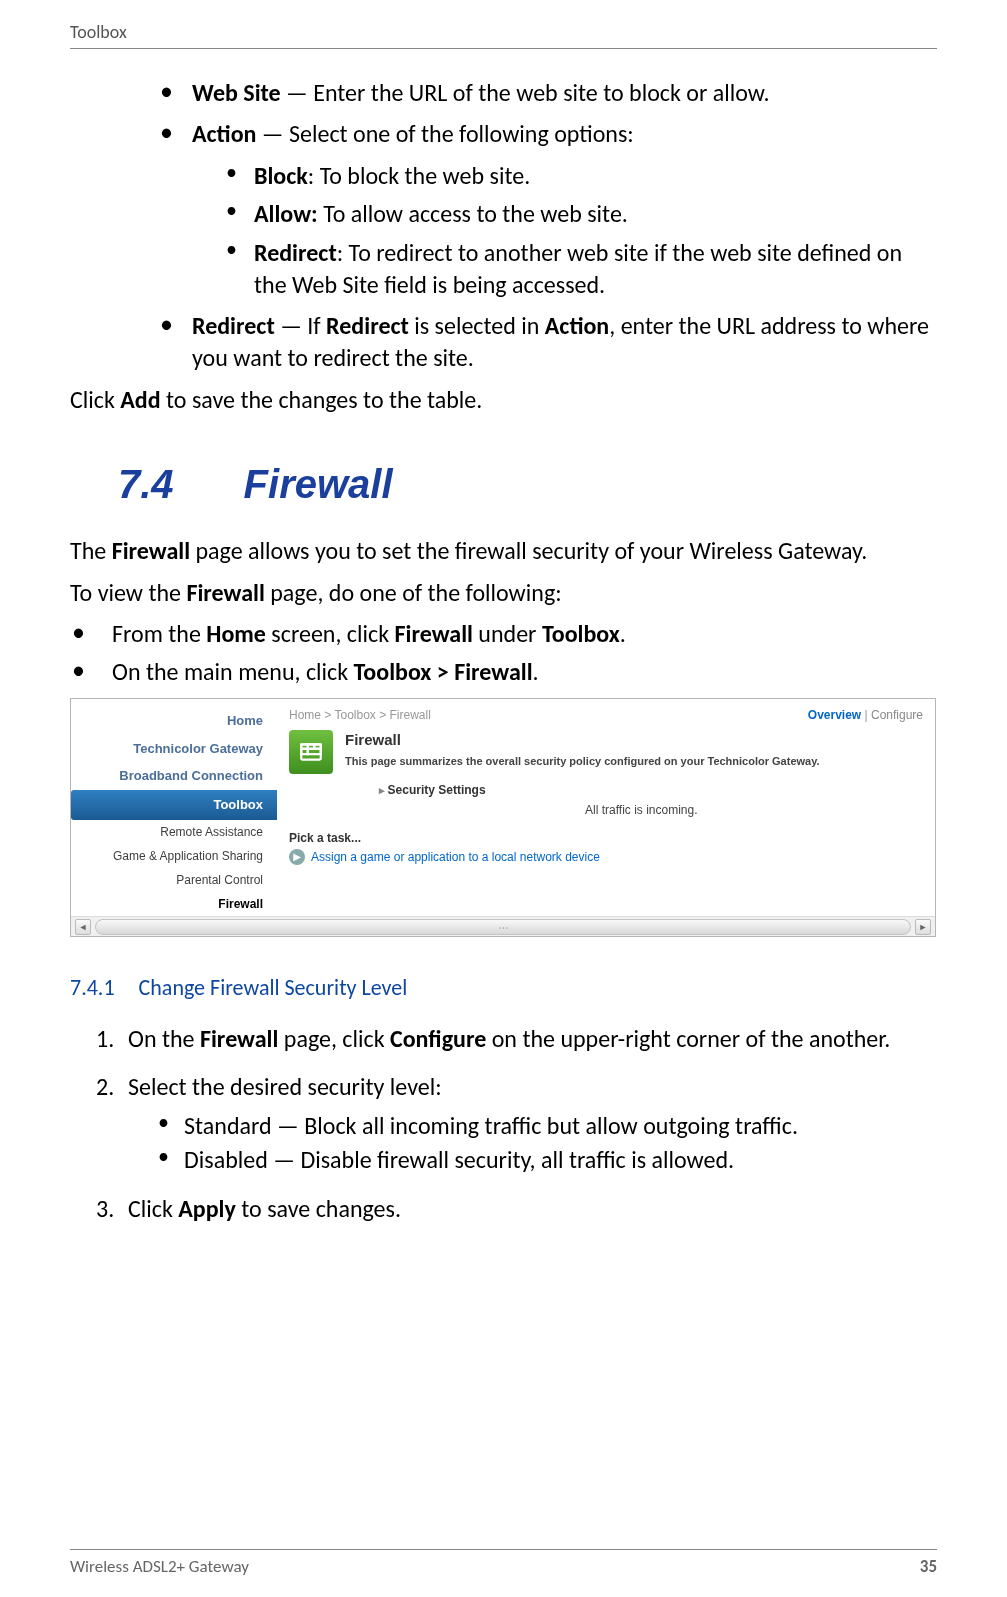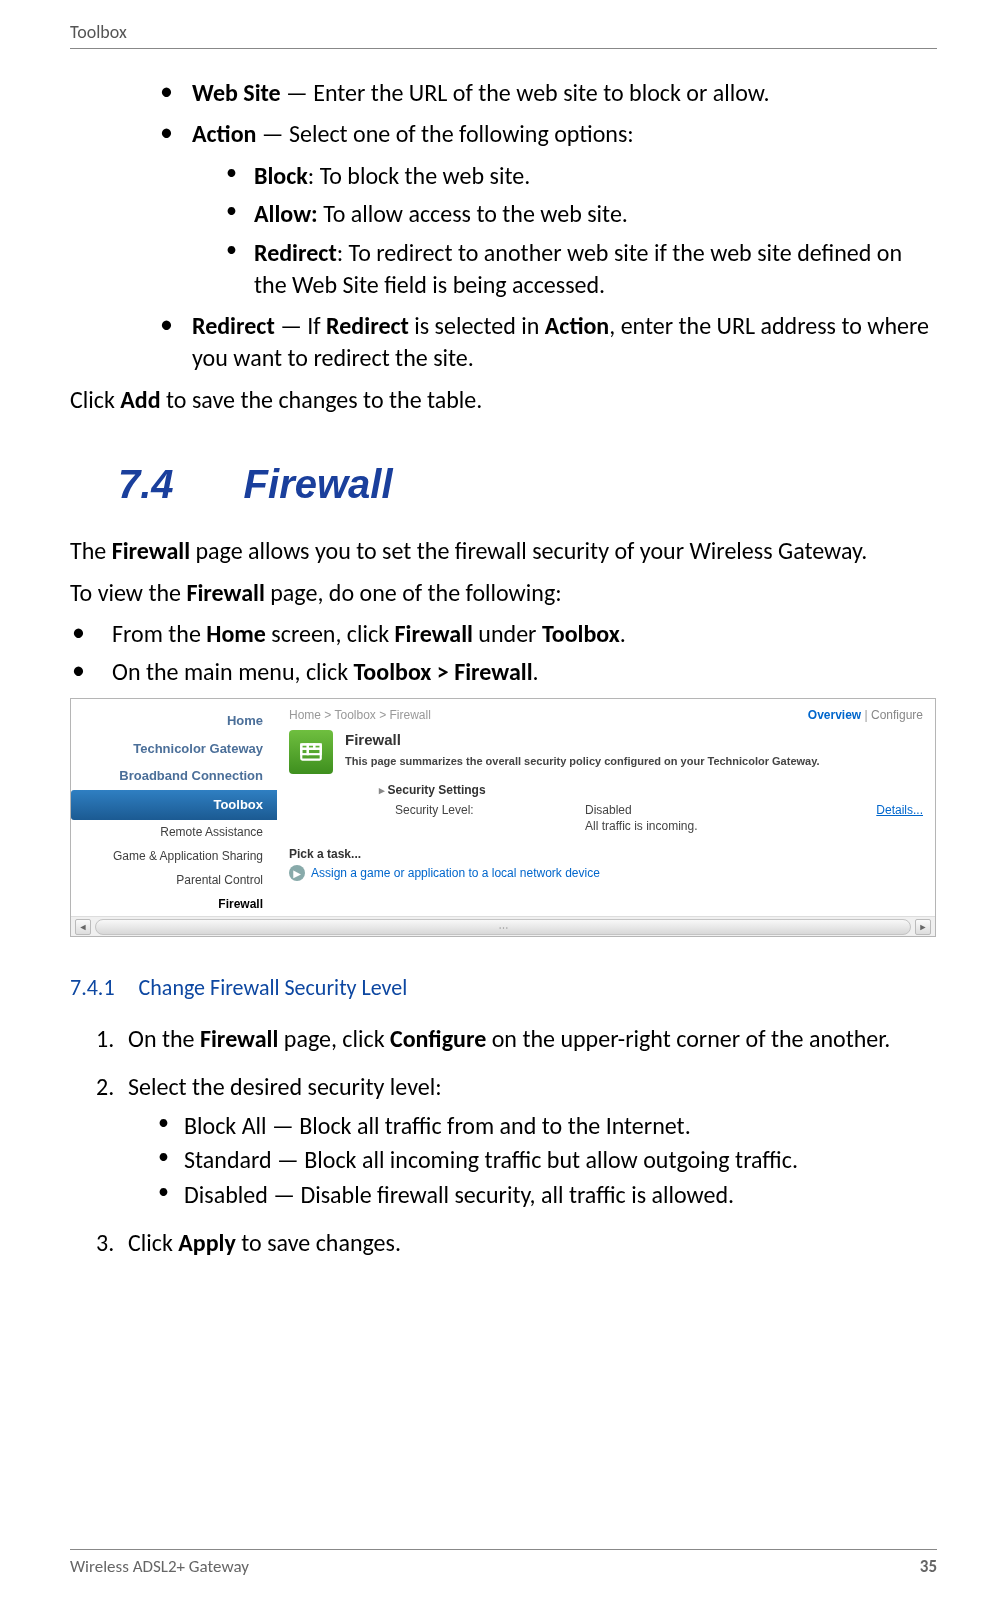--- a/index.html
+++ b/index.html
@@ -432,25 +432,20 @@
               <rect x="9" y="9" width="12" height="5"></rect>
             </svg>
           </div>
           <div>
             <div class="ss-fw-title">Firewall</div>
             <div class="ss-fw-desc">This page summarizes the overall security policy configured on your Technicolor Gateway.</div>
           </div>
         </div>
         <div class="ss-settings">
           <div class="ss-set-title">Security Settings</div>
-          <div class="ss-set-row">
-            <span class="lbl">Security Level:</span>
-            <span class="val">Disabled</span>
-            <span class="details">Details...</span>
-          </div>
           <div class="ss-set-row2">All traffic is incoming.</div>
         </div>
         <div class="ss-pick">
           <div class="ss-pick-title">Pick a task...</div>
           <div class="ss-pick-link">
             <span class="arrow-circle">▶</span>
             <span>Assign a game or application to a local network device</span>
           </div>
         </div>
       </div>
@@ -468,21 +463,20 @@
     <span class="subnum">7.4.1</span><span>Change Firewall Security Level</span>
   </div>
 
   <ol class="numbered">
     <li>
       <span>On the </span><b>Firewall</b><span> page, click </span><b>Configure</b><span> on the upper-right corner of the another.</span>
     </li>
     <li>
       <span>Select the desired security level:</span>
       <ul class="sub-bullets">
-        <li>Block All — Block all traffic from and to the Internet.</li>
         <li>Standard — Block all incoming traffic but allow outgoing traffic.</li>
         <li>Disabled — Disable firewall security, all traffic is allowed.</li>
       </ul>
     </li>
     <li>
       <span>Click </span><b>Apply</b><span> to save changes.</span>
     </li>
   </ol>
 </div>
 

